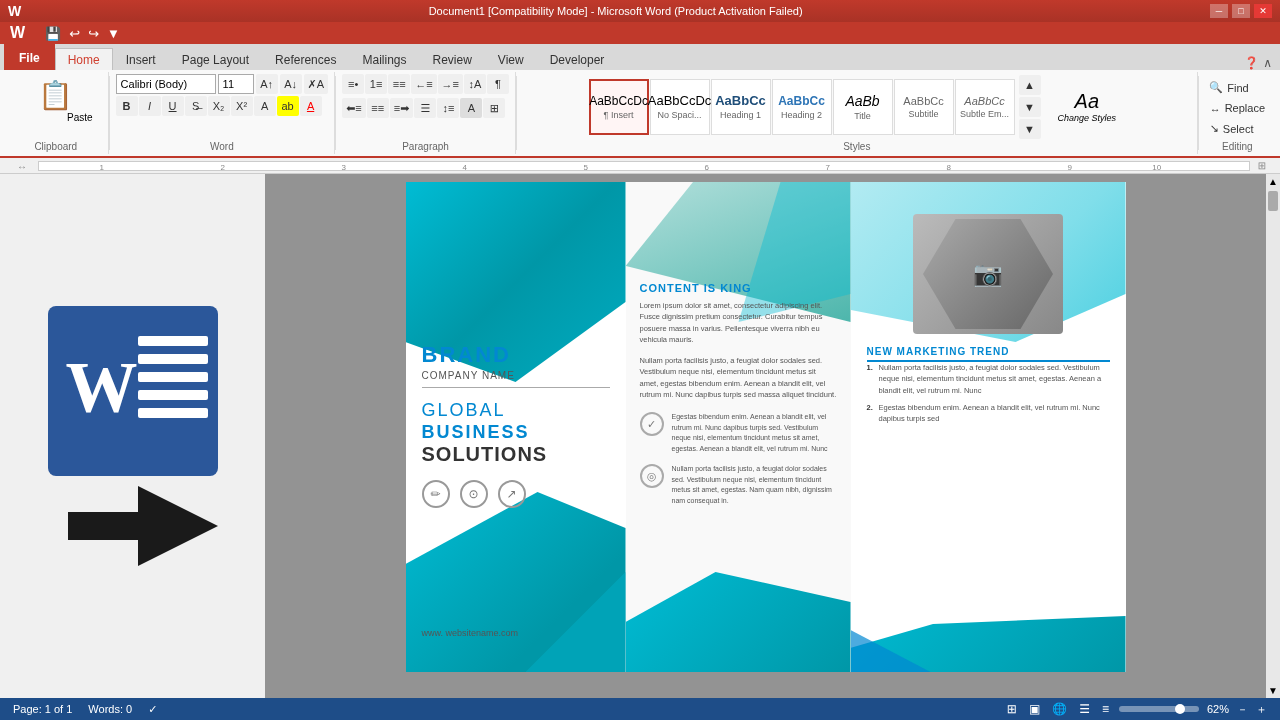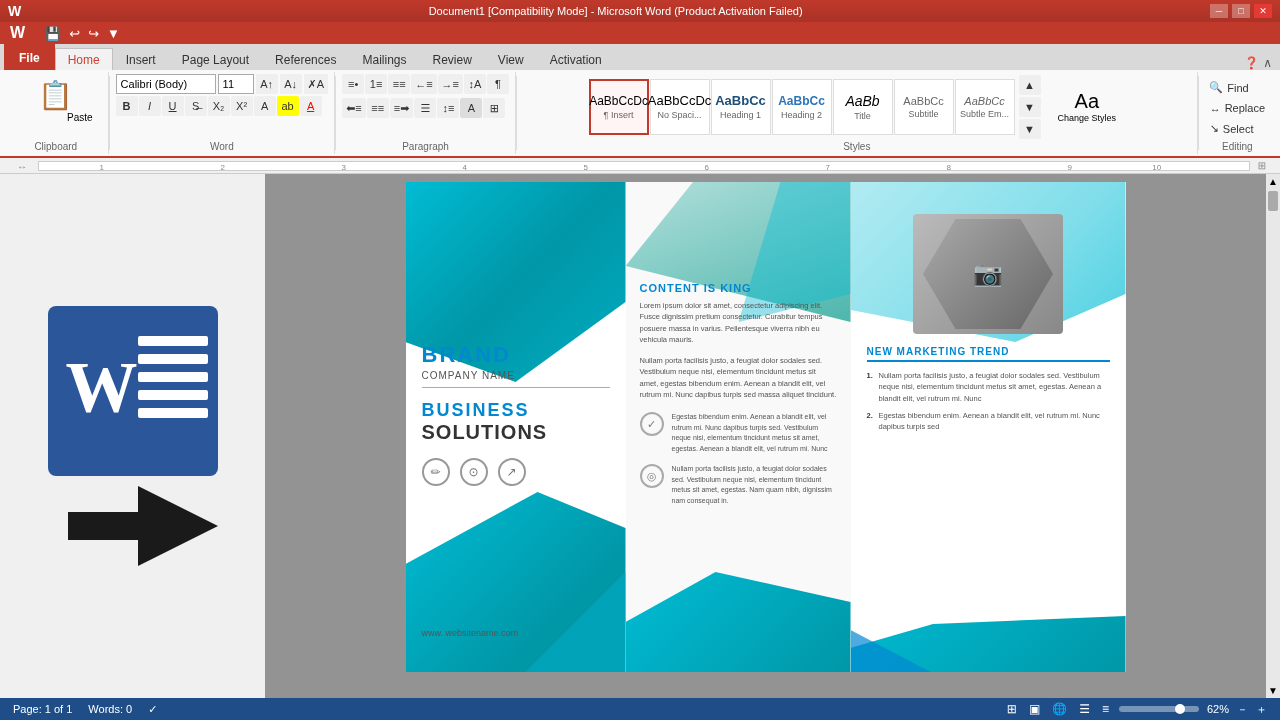--- a/index.html
+++ b/index.html
@@ -542,21 +542,21 @@
       font-size: 24px;
       color: rgba(255,255,255,0.8);
     }
     .right-section-title {
       color: #0288d1;
       font-size: 10px;
       font-weight: bold;
       letter-spacing: 1px;
       border-bottom: 2px solid #0288d1;
       padding-bottom: 3px;
-      margin-bottom: 8px;
+      margin-bottom: 0;
     }
     .right-list { list-style: none; padding: 0; }
     .right-list li {
       font-size: 7.5px;
       color: #555;
       line-height: 1.5;
       margin-bottom: 6px;
       padding-left: 12px;
       position: relative;
     }
@@ -655,21 +655,21 @@
 
 <div id="tab-bar">
   <div class="ribbon-tab file-tab">File</div>
   <div class="ribbon-tab active">Home</div>
   <div class="ribbon-tab">Insert</div>
   <div class="ribbon-tab">Page Layout</div>
   <div class="ribbon-tab">References</div>
   <div class="ribbon-tab">Mailings</div>
   <div class="ribbon-tab">Review</div>
   <div class="ribbon-tab">View</div>
-  <div class="ribbon-tab">Activation</div>
+  <div class="ribbon-tab">Developer</div>
   <div style="margin-left:auto;display:flex;align-items:center;gap:4px;padding-right:8px;">
     <span style="font-size:12px;color:#555;cursor:pointer;">❓</span>
     <span style="font-size:12px;color:#555;cursor:pointer;">∧</span>
   </div>
 </div>
 
 <div id="ribbon-content">
 
   <div class="ribbon-group">
     <div class="ribbon-group-content">
@@ -768,21 +768,21 @@
         <div class="style-item">
           <div class="style-preview" style="font-size:11px;color:#666;font-style:italic;">AaBbCc</div>
           <div class="style-label">Subtle Em...</div>
         </div>
       </div>
       <div style="display:flex;flex-direction:column;gap:2px;margin-left:2px;">
         <button class="ribbon-btn-sm">▲</button>
         <button class="ribbon-btn-sm">▼</button>
         <button class="ribbon-btn-sm">▼</button>
       </div>
-      <div class="change-styles-btn" style="margin-left:6px;">
+      <div class="change-styles-btn" style="margin-left:6px;font-style:italic;">
         <span style="font-size:20px;">Aa</span>
         <span style="font-size:9px;text-align:center;">Change Styles</span>
       </div>
     </div>
     <div class="ribbon-group-label">Styles</div>
   </div>
 
   <div class="group-divider"></div>
 
   <div class="editing-group">
@@ -850,20 +850,21 @@
 
       <div class="brochure-left">
         <div class="brochure-left-bg">
           <div class="geo-top-left"></div>
           <div class="geo-bottom"></div>
           <div class="geo-bottom-right"></div>
         </div>
         <div class="brochure-left-content">
           <div class="brand-name">BRAND</div>
           <div class="company-name">COMPANY NAME</div>
+          <div class="tagline-global">GLOBAL</div>
           <div class="tagline-business">BUSINESS</div>
           <div class="tagline-solutions">SOLUTIONS</div>
           <div class="icon-row">
             <div class="icon-circle">✏</div>
             <div class="icon-circle">⊙</div>
             <div class="icon-circle">↗</div>
           </div>
           <div class="website">www. websitename.com</div>
         </div>
       </div>

